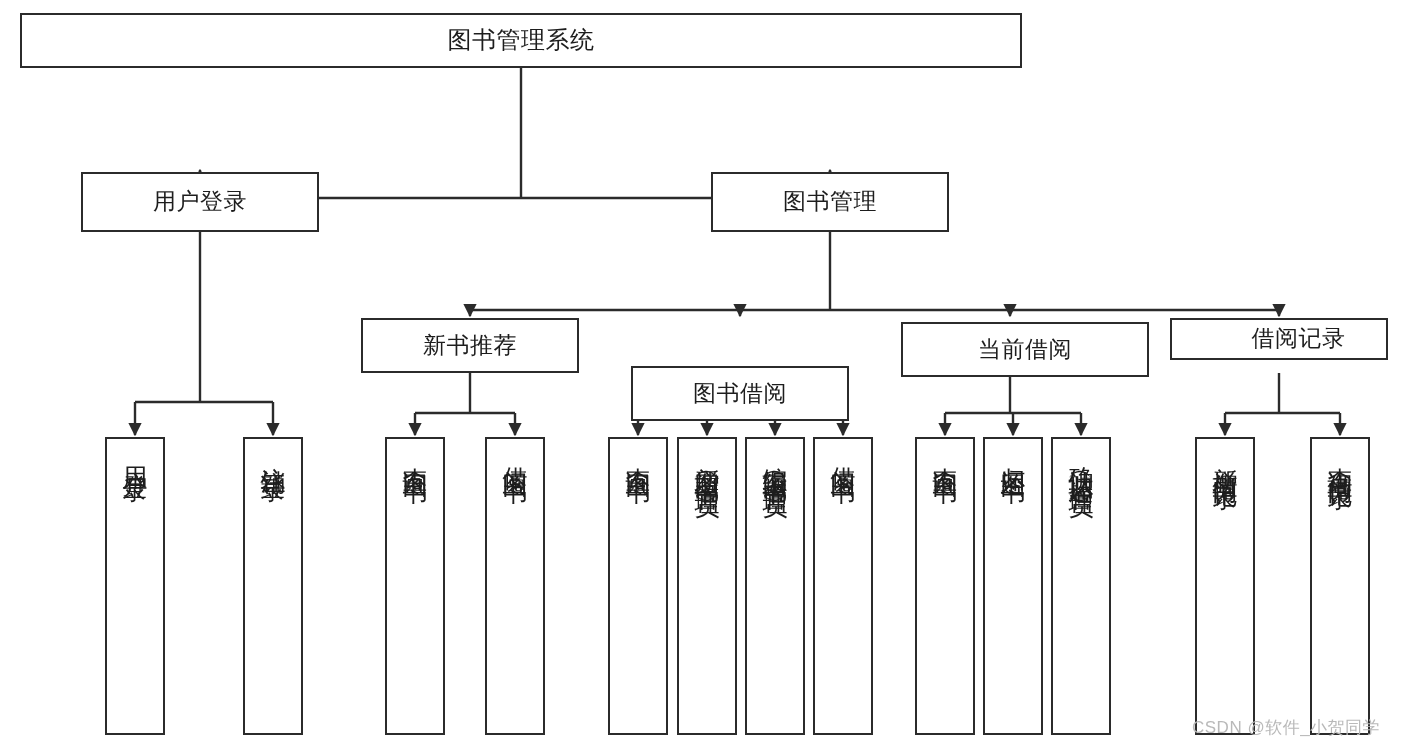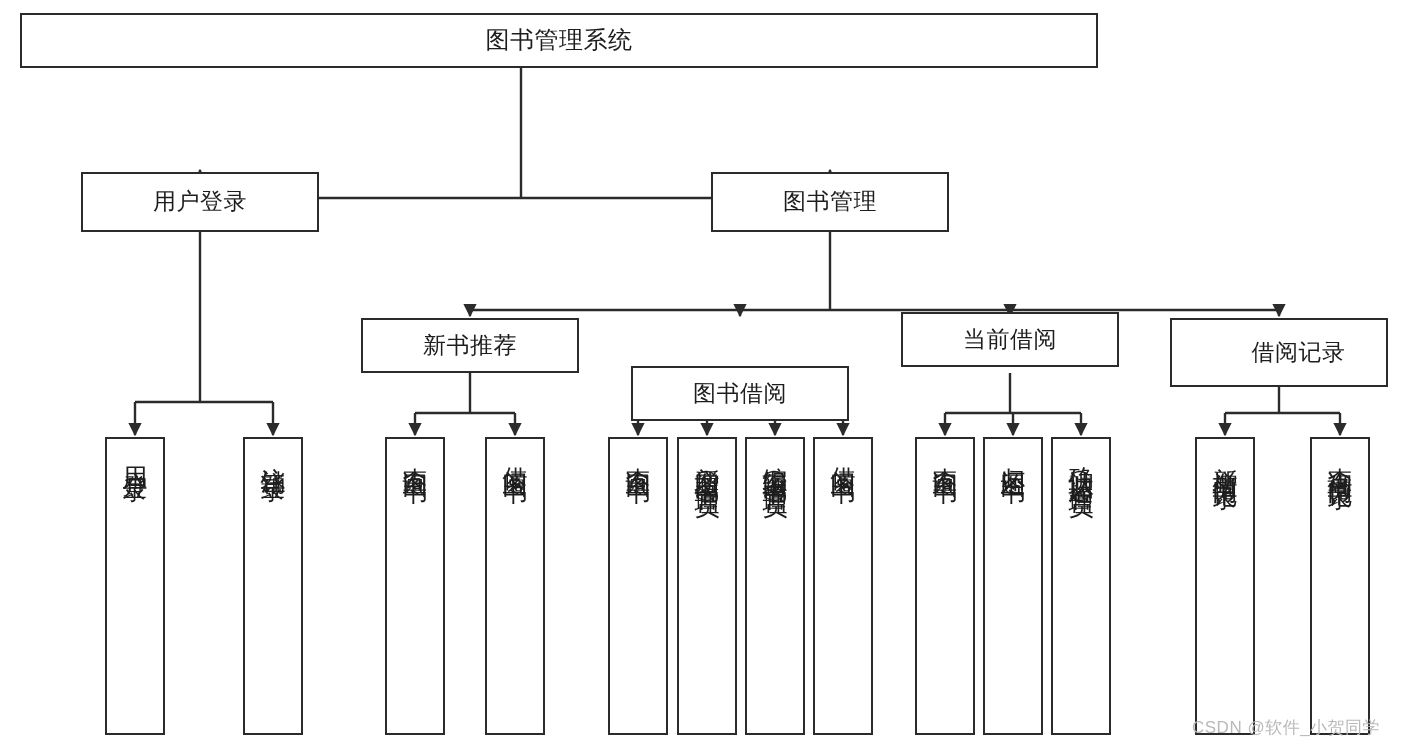--- a/index.html
+++ b/index.html
@@ -115,45 +115,45 @@
         <line x1="945" y1="413" x2="945" y2="435" marker-end="url(#arrow)"></line>
         <line x1="1013" y1="413" x2="1013" y2="435" marker-end="url(#arrow)"></line>
         <line x1="1081" y1="413" x2="1081" y2="435" marker-end="url(#arrow)"></line>
         <line x1="1279" y1="373" x2="1279" y2="413"></line>
         <line x1="1225" y1="413" x2="1340" y2="413"></line>
         <line x1="1225" y1="413" x2="1225" y2="435" marker-end="url(#arrow)"></line>
         <line x1="1340" y1="413" x2="1340" y2="435" marker-end="url(#arrow)"></line>
       </g>
   </svg>
 
-  <div class="node horiz root" style="left:20px; top:13px; width:1078px; height:55px;">
+  <div class="node horiz root" style="left:20px; top:13px; width:1002px; height:55px;">
     <span class="node-label">图书管理系统</span>
   </div>
 
   <div class="node horiz" style="left:81px; top:172px; width:238px; height:60px;">
     <span class="node-label">用户登录</span>
   </div>
 
   <div class="node horiz" style="left:361px; top:318px; width:218px; height:55px;">
     <span class="node-label">新书推荐</span>
   </div>
 
   <div class="node horiz" style="left:711px; top:172px; width:238px; height:60px;">
     <span class="node-label">图书管理</span>
   </div>
 
   <div class="node horiz" style="left:631px; top:318px; width:218px; height:55px;margin-top:48px;">
     <span class="node-label">图书借阅</span>
   </div>
 
-  <div class="node horiz" style="left:901px; top:312px; width:218px; height:55px;">
+  <div class="node horiz" style="left:901px; top:322px; width:248px; height:55px;">
     <span class="node-label">当前借阅</span>
   </div>
 
-  <div class="node horiz" style="left:1170px; top:318px; width:218px; height:69px;padding-left:39px;">
+  <div class="node horiz" style="left:1170px; top:318px; width:218px; height:42px;padding-left:39px;">
     <span class="node-label">借阅记录</span>
   </div>
 
   <div class="node vert" style="left:105px; top:437px; width:60px; height:298px;">
     <span class="node-label">用户登录</span>
   </div>
 
   <div class="node vert" style="left:243px; top:437px; width:60px; height:298px;">
     <span class="node-label">注销登录</span>
   </div>

